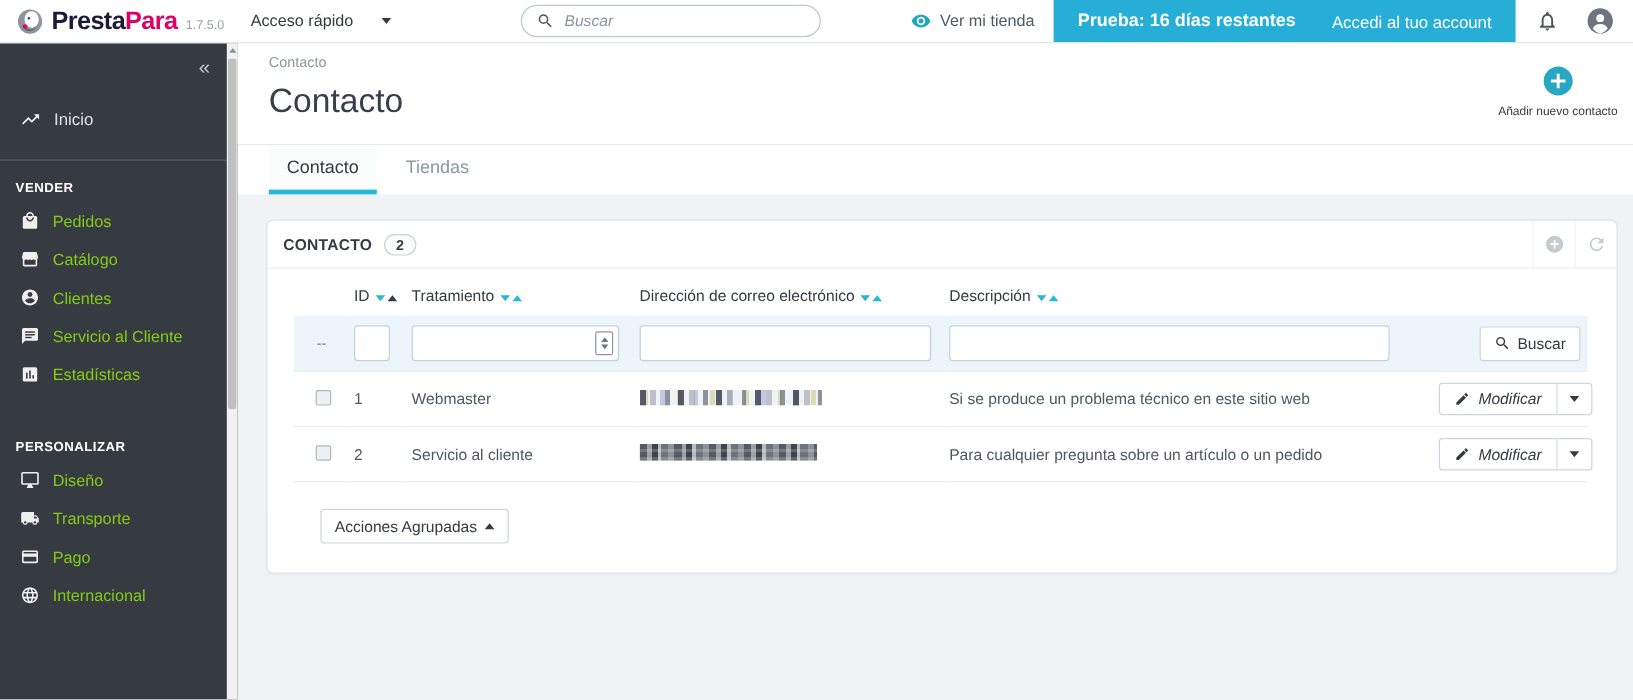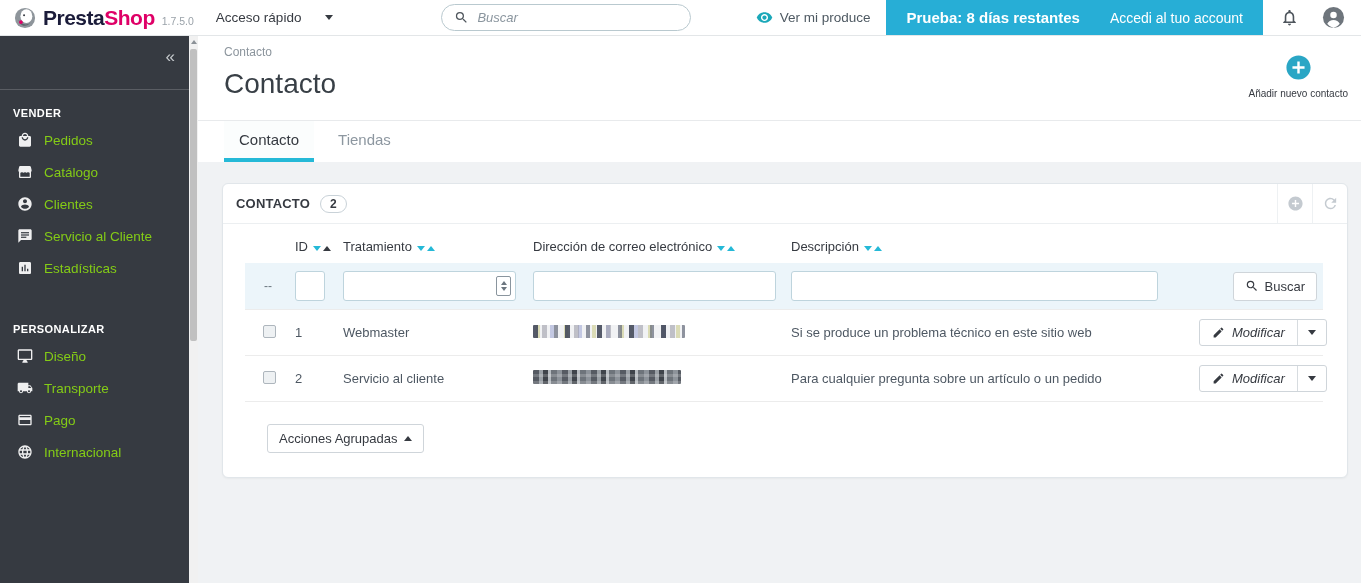--- a/index.html
+++ b/index.html
@@ -129,42 +129,42 @@
 
 <div class="topbar">
   <div class="brand">
     <svg class="brand-mark" viewBox="0 0 24 24">
       <circle cx="12" cy="12" r="11" fill="#8e959b"></circle>
       <ellipse cx="13.5" cy="10" rx="6.5" ry="7.5" fill="#ffffff"></ellipse>
       <path d="M5 14c2 5 9 7 13 3-2 3-6 4.5-9 3C6.5 18.8 5.3 16.6 5 14z" fill="#5d646b"></path>
       <circle cx="7.5" cy="16.5" r="2" fill="#df0067"></circle>
       <circle cx="11" cy="9" r="1.1" fill="#363a41"></circle>
     </svg>
-    <span class="brand-name"><span class="brand-presta">Presta</span><span class="brand-shop">Shop</span></span>
+    <span class="brand-name"><span class="brand-presta">Presta</span><span class="brand-shop">Para</span></span>
     <span class="brand-version">1.7.5.0</span>
   </div>
   <div class="quick-access">
     <span>Acceso rápido</span>
     <span class="caret-down"></span>
   </div>
   <div class="top-search">
     <svg width="15" height="15" viewBox="0 0 24 24">
       <path fill="#4e555c" d="M15.5 14h-.79l-.28-.27A6.47 6.47 0 0 0 16 9.5 6.5 6.5 0 1 0 9.5 16c1.61 0 3.09-.59 4.23-1.57l.27.28v.79l5 4.99L20.49 19l-4.99-5zm-6 0C7.01 14 5 11.99 5 9.5S7.01 5 9.5 5 14 7.01 14 9.5 11.99 14 9.5 14z"></path>
     </svg>
     <input type="text" placeholder="Buscar" style="">
   </div>
   <div class="top-right">
     <div class="view-shop">
       <svg width="17" height="17" viewBox="0 0 24 24">
         <path fill="#1ba8b9" d="M12 4.5C7 4.5 2.73 7.61 1 12c1.73 4.39 6 7.5 11 7.5s9.27-3.11 11-7.5c-1.73-4.39-6-7.5-11-7.5zM12 17c-2.76 0-5-2.24-5-5s2.24-5 5-5 5 2.24 5 5-2.24 5-5 5zm0-8c-1.66 0-3 1.34-3 3s1.34 3 3 3 3-1.34 3-3-1.34-3-3-3z"></path>
       </svg>
-      <span>Ver mi produce</span>
+      <span>Ver mi tienda</span>
     </div>
     <div class="trial-banner">
-      <span class="trial-text">Prueba: 8 días restantes</span>
+      <span class="trial-text">Prueba: 16 días restantes</span>
       <span class="account-link">Accedi al tuo account</span>
     </div>
     <div class="bell-btn">
       <svg width="19" height="19" viewBox="0 0 24 24">
         <path fill="#4e555c" d="M12 22c1.1 0 2-.9 2-2h-4c0 1.1.89 2 2 2zm6-6v-5c0-3.07-1.64-5.64-4.5-6.32V4c0-.83-.67-1.5-1.5-1.5s-1.5.67-1.5 1.5v.68C7.63 5.36 6 7.92 6 11v5l-2 2v1h16v-1l-2-2zm-2 1H8v-6c0-2.48 1.51-4.5 4-4.5s4 2.02 4 4.5v6z"></path>
       </svg>
     </div>
     <div class="avatar-btn">
       <svg width="23" height="23" viewBox="0 0 24 24">
         <circle cx="12" cy="12" r="11" fill="#6e757c"></circle>
@@ -173,20 +173,26 @@
       </svg>
     </div>
   </div>
 </div>
 
 <div class="app">
 
   <div class="sidebar">
     <div class="sidebar-inner">
       <div class="collapse-btn">«</div>
+      <div class="nav-home">
+        <svg width="17" height="17" viewBox="0 0 24 24">
+          <path fill="#ffffff" d="M16 6l2.29 2.29-4.88 4.88-4-4L2 16.59 3.41 18l6-6 4 4 6.3-6.29L22 12V6z"></path>
+        </svg>
+        <span>Inicio</span>
+      </div>
       <div class="side-divider"></div>
 
       <div class="side-section-title">VENDER</div>
 
       <div class="side-item">
         <svg width="16" height="16" viewBox="0 0 24 24">
           <path fill="#ffffff" d="M19 6h-2c0-2.76-2.24-5-5-5S7 3.24 7 6H5c-1.1 0-1.99.9-1.99 2L3 20c0 1.1.9 2 2 2h14c1.1 0 2-.9 2-2V8c0-1.1-.9-2-2-2zm-7-3c1.66 0 3 1.34 3 3H9c0-1.66 1.34-3 3-3zm0 10c-2.76 0-5-2.24-5-5h2c0 1.66 1.34 3 3 3s3-1.34 3-3h2c0 2.76-2.24 5-5 5z"></path>
         </svg>
         <span>Pedidos</span>
       </div>

